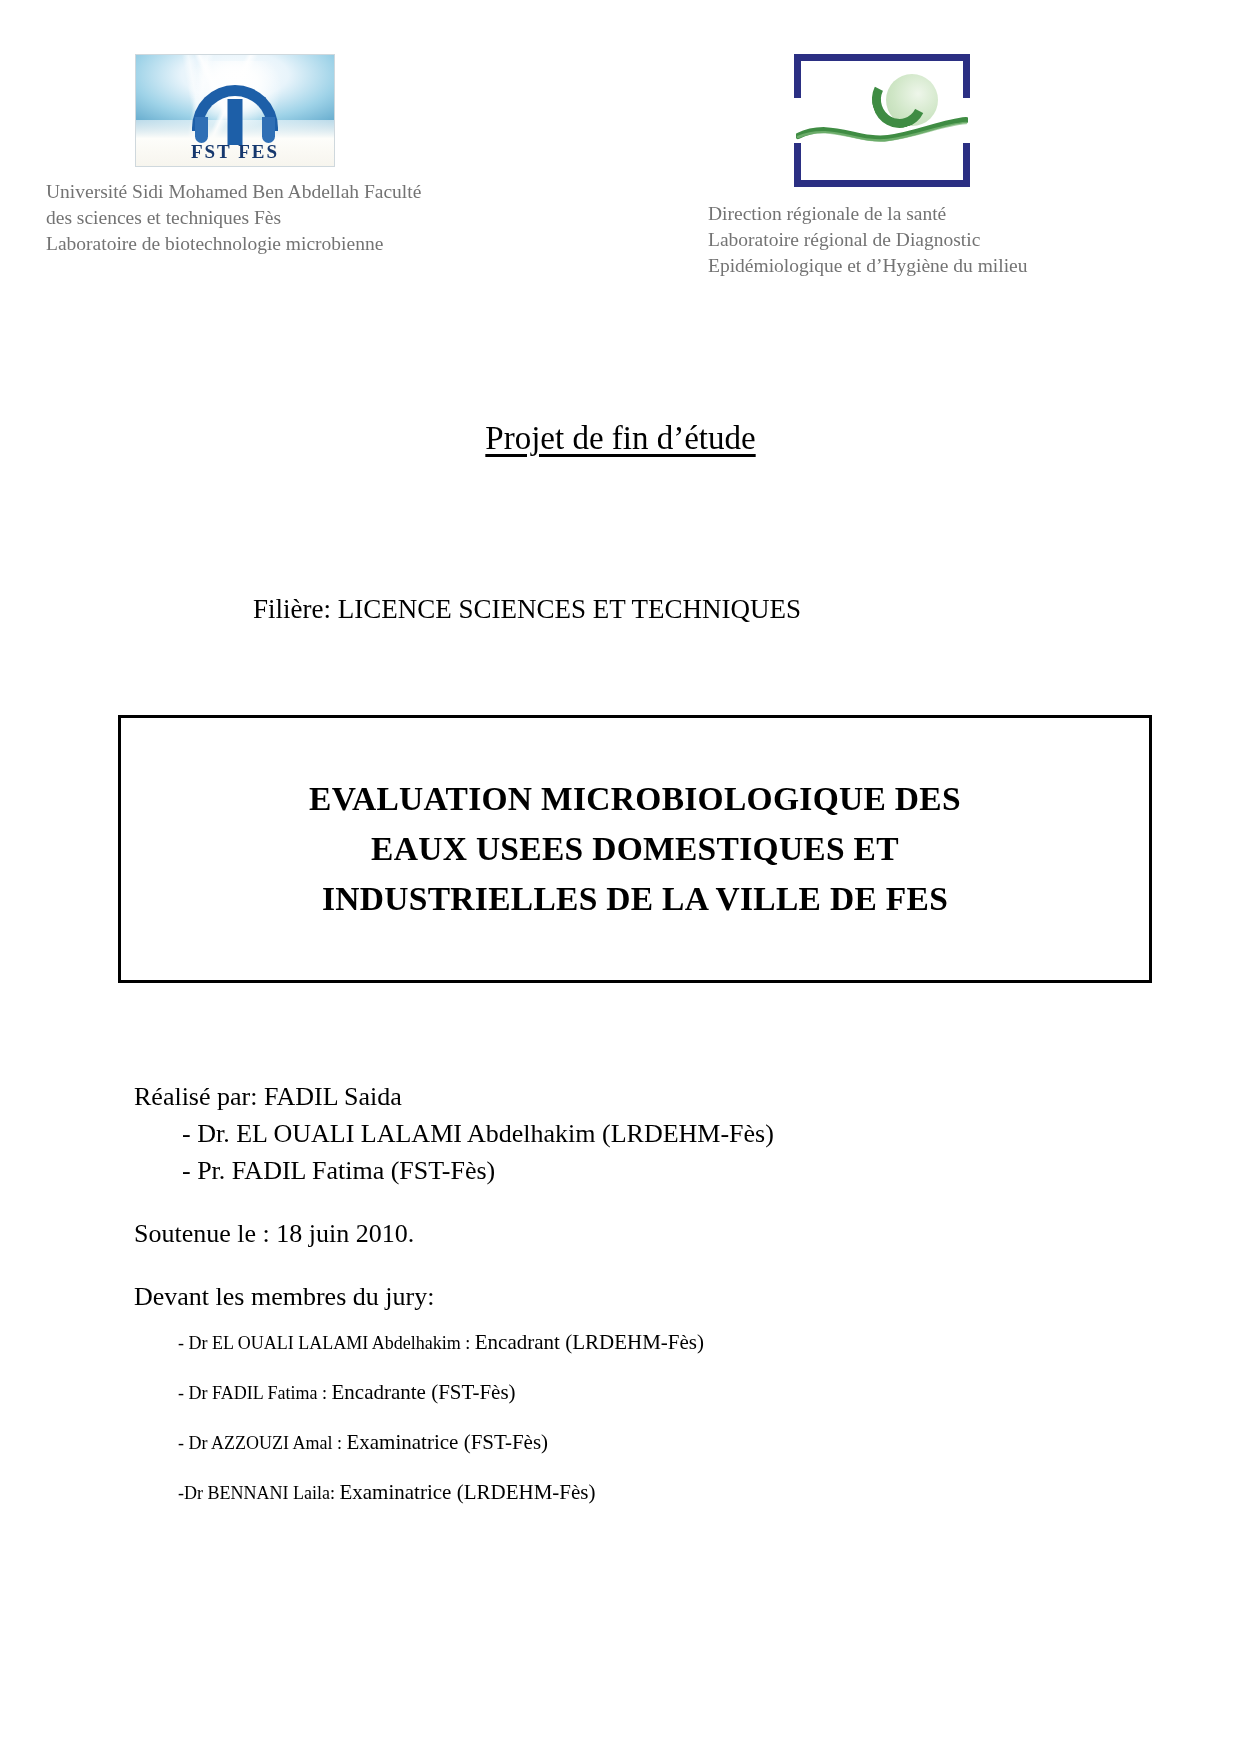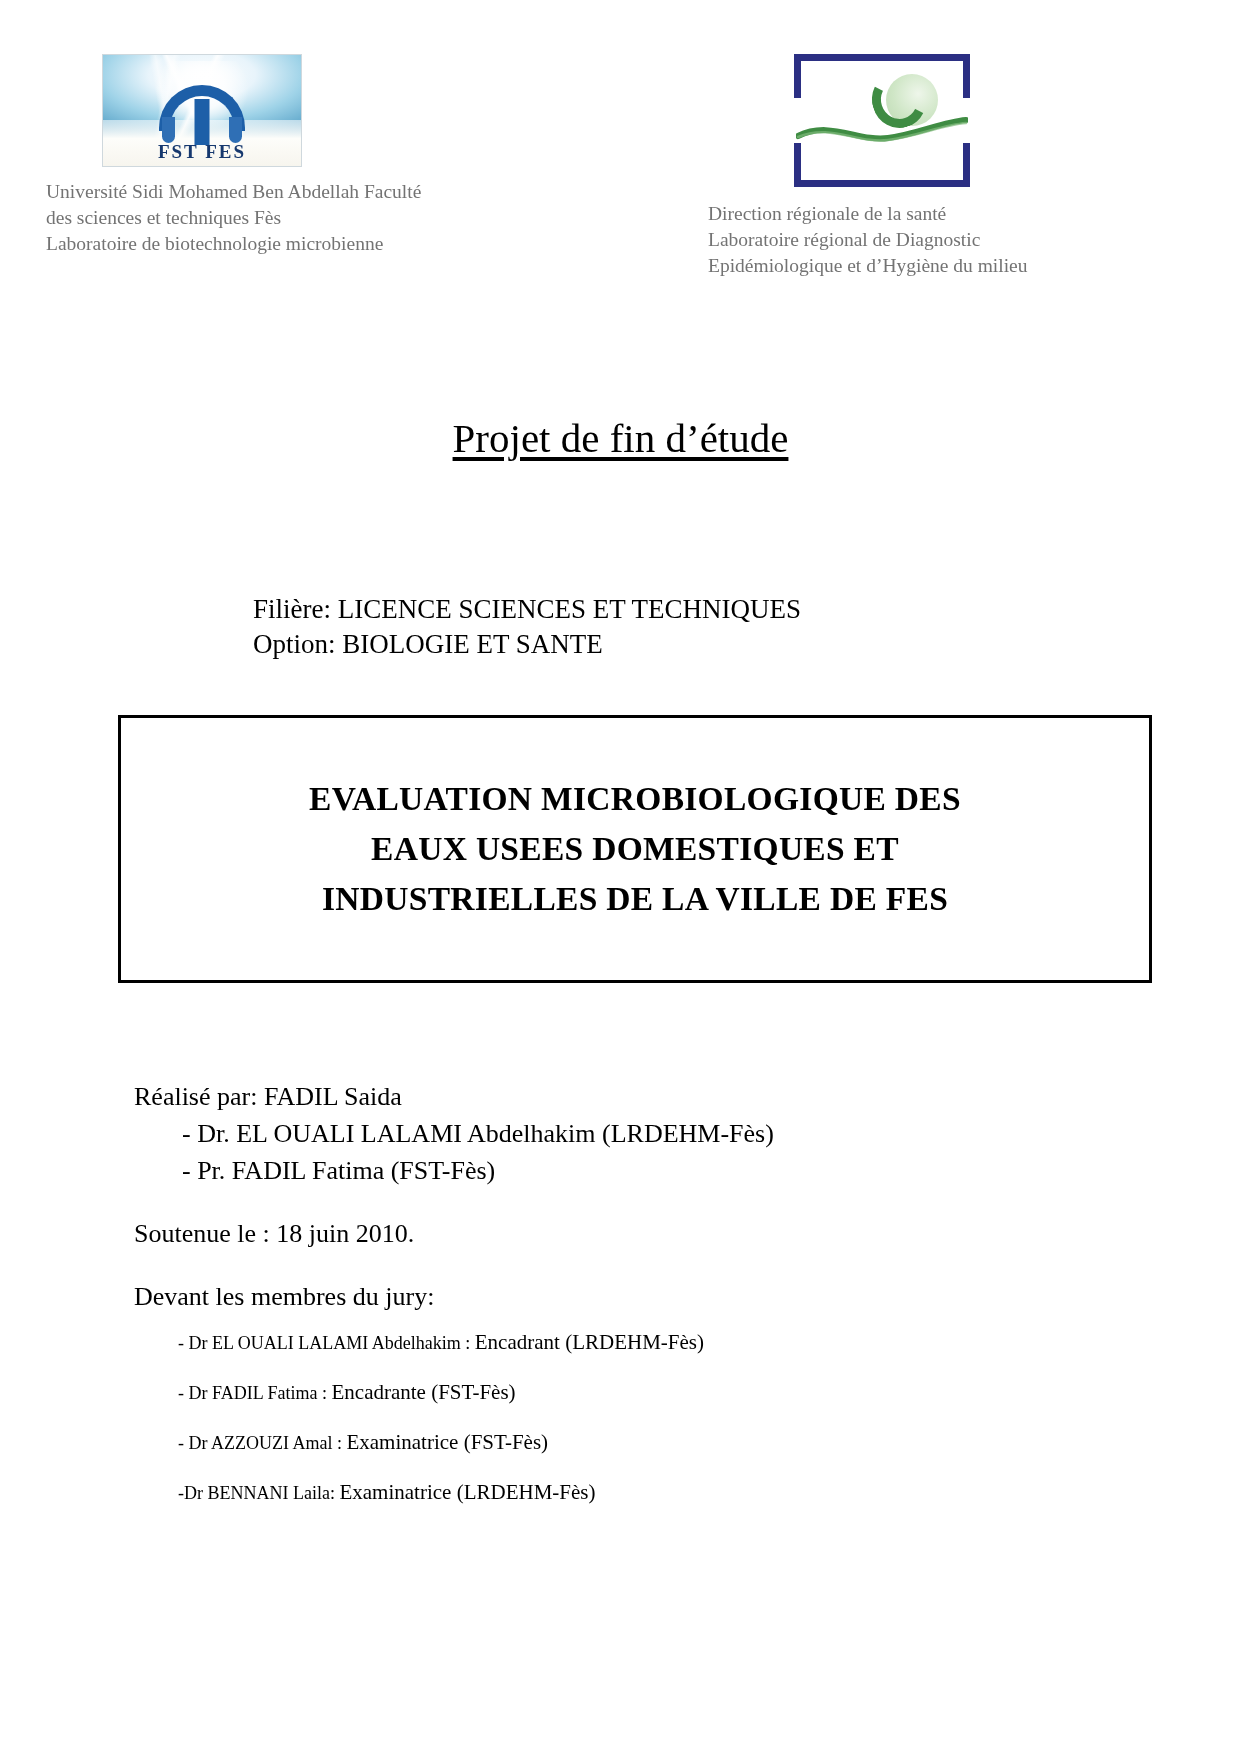--- a/index.html
+++ b/index.html
@@ -36,21 +36,21 @@
     left: 704px;
     top: 54px;
     width: 480px;
   }
 
   
   .logo-fst {
     position: relative;
     width: 200px;
     height: 113px;
-    margin-left: 56px;
+    margin-left: 89px;
     background:
       radial-gradient(ellipse 150% 120% at 50% 18%, #ffffff 0%, #e8f4fb 18%, #9fd3e8 34%, #2f86b4 62%, #1a5f8e 100%);
     overflow: hidden;
     border: 1px solid #cfd8dd;
     box-sizing: border-box;
   }
   .logo-fst .rays {
     position: absolute;
     inset: 0;
     background:
@@ -189,21 +189,21 @@
   .header-left .header-text { margin-top: 12px; }
   .header-right .header-text { margin-top: 14px; margin-left: 4px; }
 
   
   .doc-title {
     position: absolute;
     top: 412px;
     left: 0;
     width: 1241px;
     text-align: center;
-    font-size: 41px;
+    font-size: 33px;
     line-height: 52px;
   }
   .doc-title .u {
     text-decoration: underline;
     text-underline-offset: 5px;
   }
 
   .program {
     position: absolute;
     top: 592px;
@@ -300,21 +300,20 @@
   </div>
 
 </div>
 
 <div class="doc-title">
   <span class="u">Projet de fin d’étude</span>
 </div>
 
 <div class="program">
   <div>Filière: LICENCE SCIENCES ET TECHNIQUES</div>
-  <div>Option: BIOLOGIE ET SANTE</div>
 </div>
 
 <div class="title-box">
   <div class="inner">
     <div>EVALUATION MICROBIOLOGIQUE DES</div>
     <div>EAUX USEES DOMESTIQUES ET</div>
     <div>INDUSTRIELLES DE LA VILLE DE FES</div>
   </div>
 </div>
 

